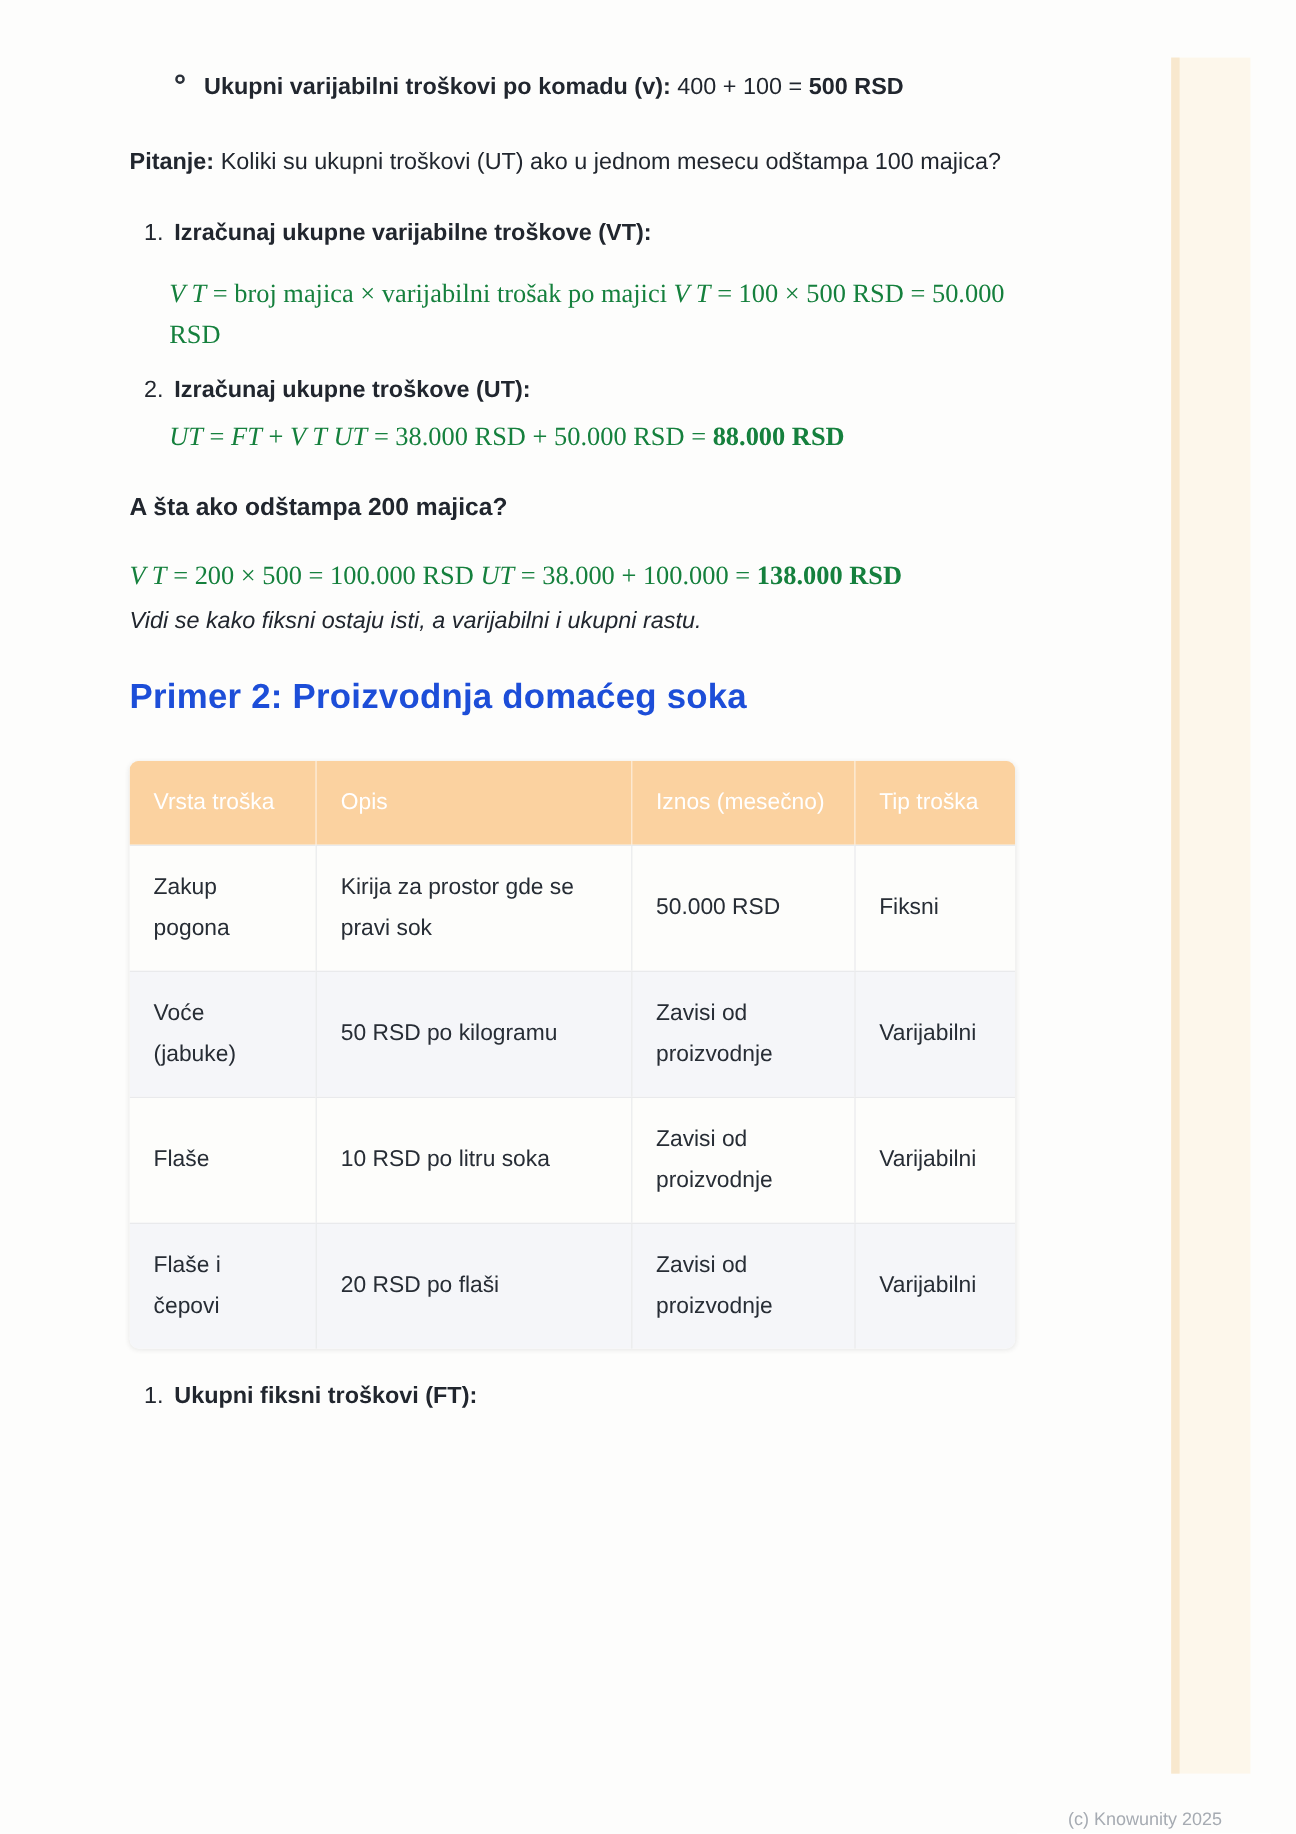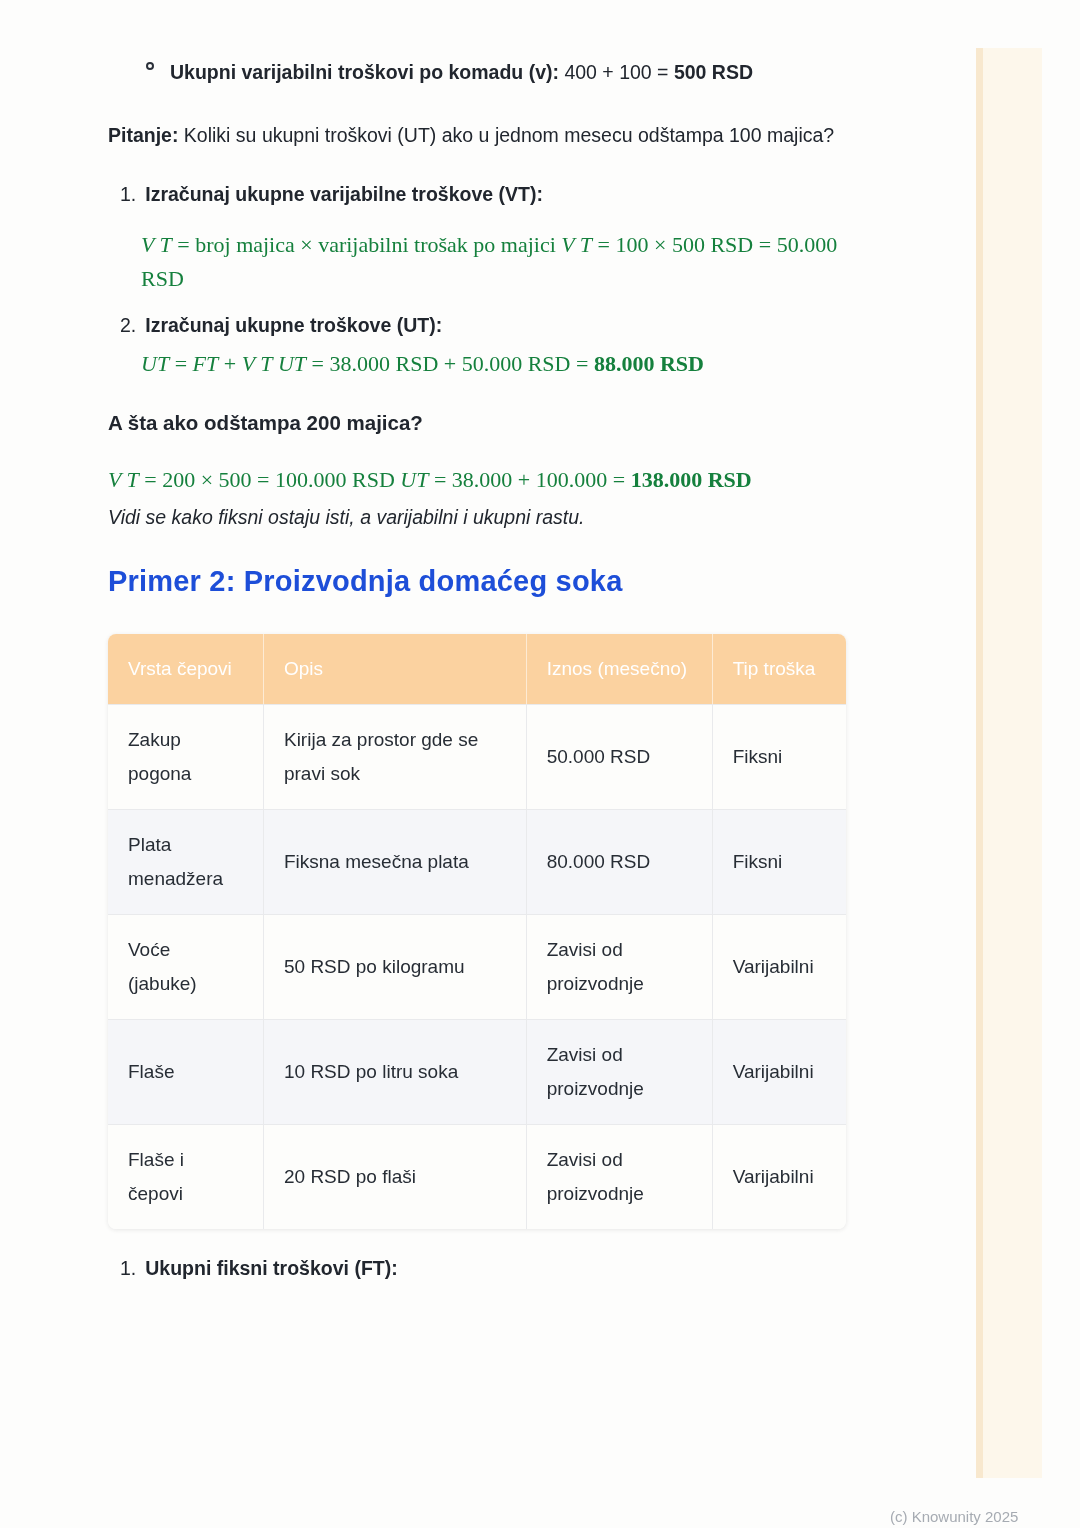--- a/index.html
+++ b/index.html
@@ -166,40 +166,34 @@
 
     <table class="cost-table">
       <colgroup>
         <col style="width:21%">
         <col style="width:35.6%">
         <col style="width:25.2%">
         <col style="width:18.2%">
       </colgroup>
       <thead>
         <tr>
-          <th>Vrsta čepovi</th>
+          <th>Vrsta troška</th>
           <th>Opis</th>
           <th>Iznos (mesečno)</th>
           <th>Tip troška</th>
         </tr>
       </thead>
       <tbody>
         <tr>
           <td>Zakup pogona</td>
           <td>Kirija za prostor gde se pravi sok</td>
           <td>50.000 RSD</td>
           <td>Fiksni</td>
         </tr>
         <tr>
-          <td>Plata menadžera</td>
-          <td>Fiksna mesečna plata</td>
-          <td>80.000 RSD</td>
-          <td>Fiksni</td>
-        </tr>
-        <tr>
           <td>Voće (jabuke)</td>
           <td>50 RSD po kilogramu</td>
           <td>Zavisi od proizvodnje</td>
           <td>Varijabilni</td>
         </tr>
         <tr>
           <td>Flaše</td>
           <td>10 RSD po litru soka</td>
           <td>Zavisi od proizvodnje</td>
           <td>Varijabilni</td>

